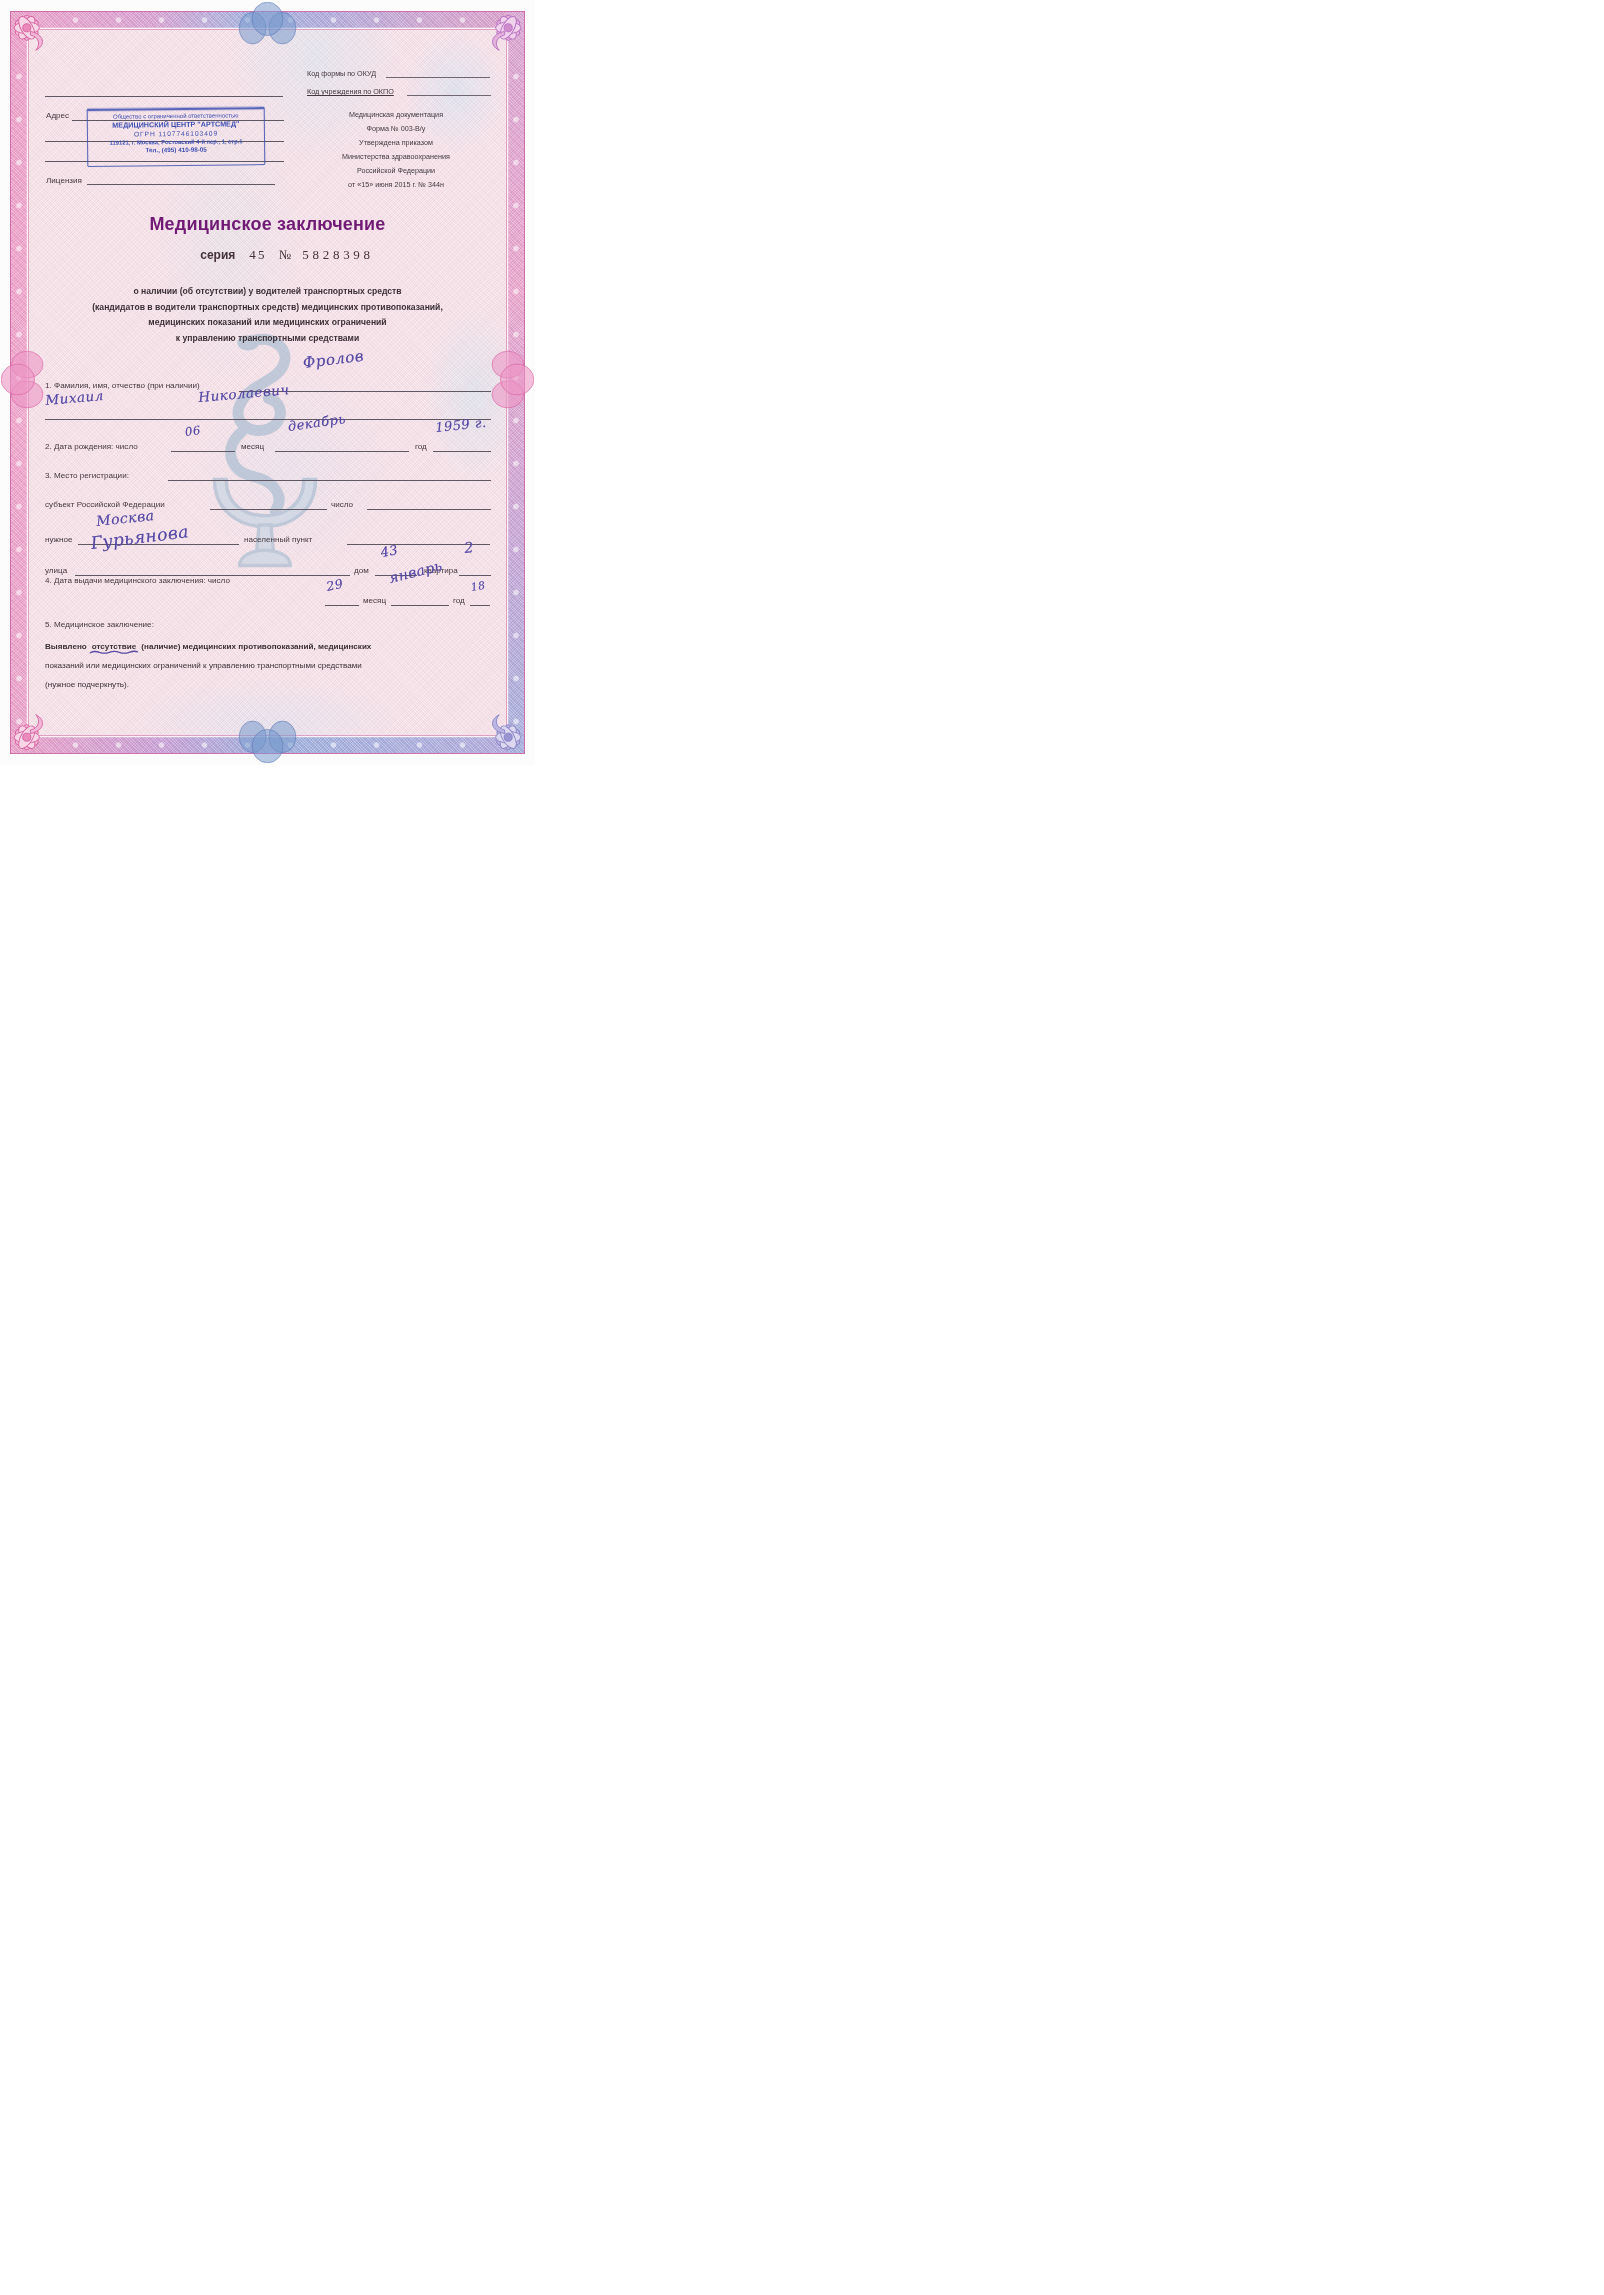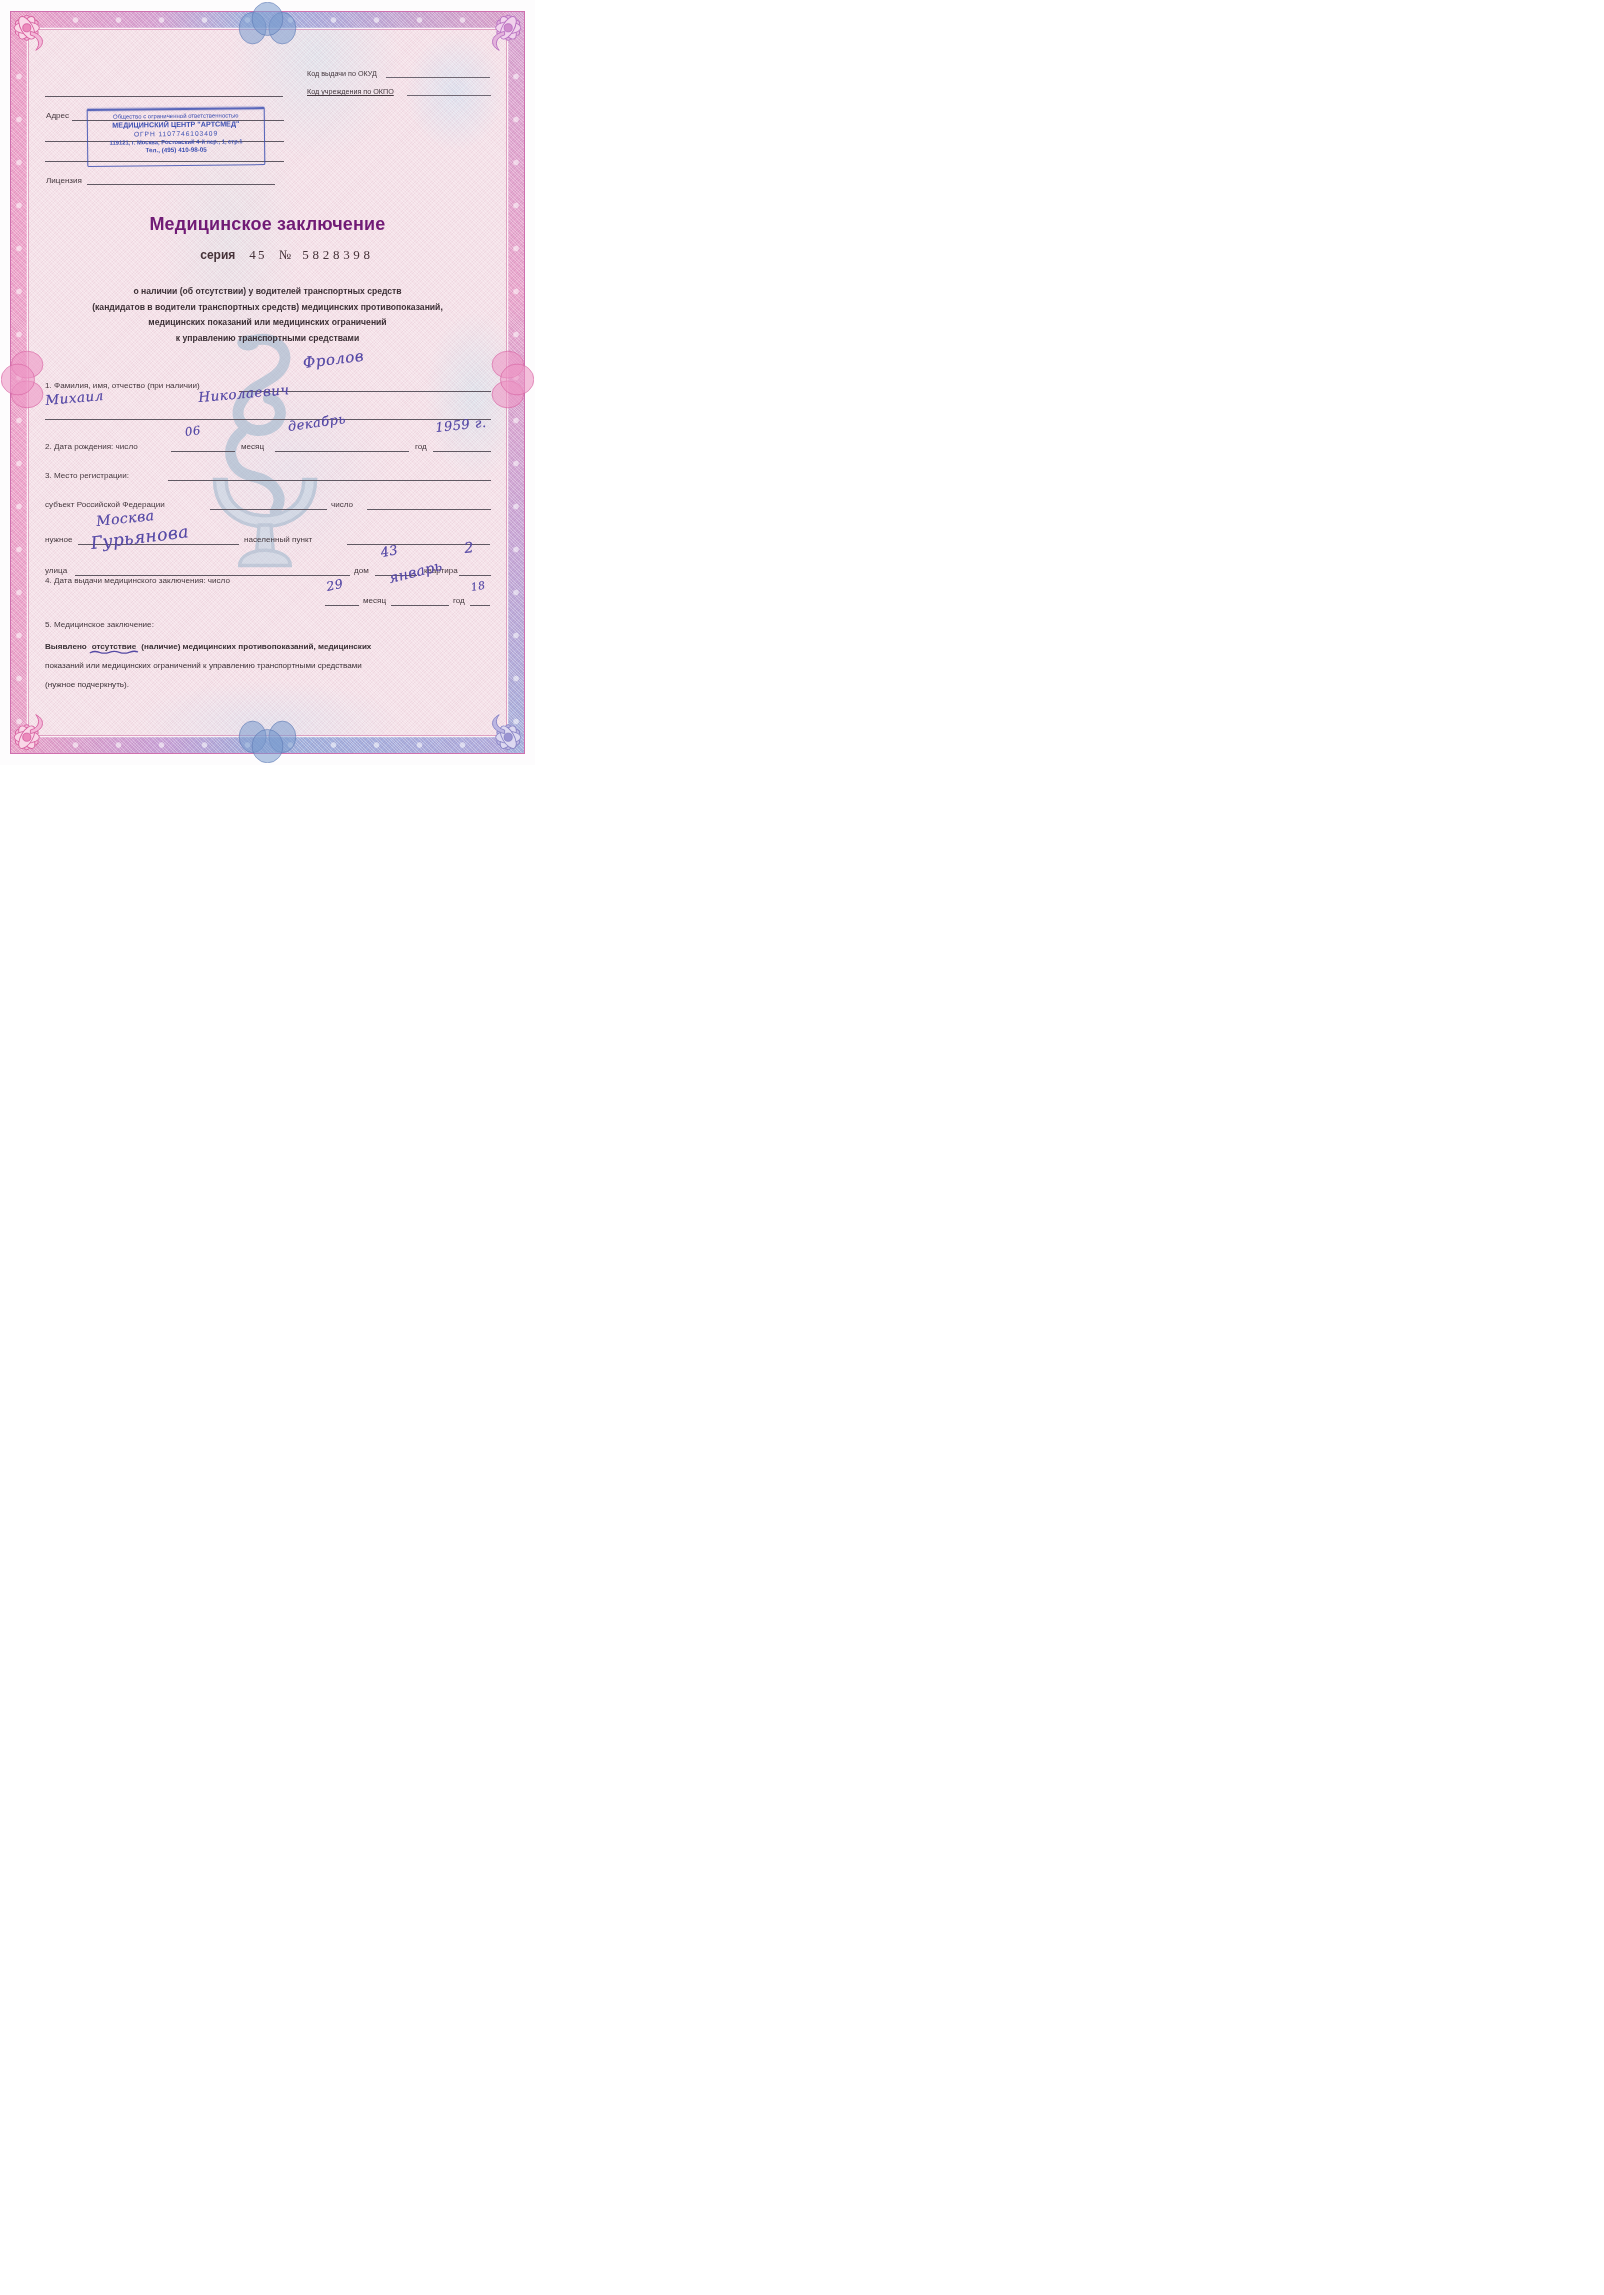--- a/index.html
+++ b/index.html
@@ -179,21 +179,21 @@
       <path d="M72 120 C50 138 58 166 84 172 C112 178 124 196 112 214"></path>
     </g>
     <ellipse cx="80" cy="14" rx="13" ry="9" fill="#8fb0c8"></ellipse>
     <g fill="#b9d2e2" stroke="#8fb0c8" stroke-width="4">
       <path d="M40 176 C40 214 70 232 100 232 C130 232 160 214 160 176 L146 176 C146 206 124 219 100 219 C76 219 54 206 54 176 Z"></path>
       <path d="M93 230 L107 230 L110 262 L90 262 Z"></path>
       <path d="M70 278 C70 266 86 260 100 260 C114 260 130 266 130 278 Z"></path>
     </g>
   </svg>
 
-  <span class="lbl sm" style="left:307px;top:69px;">Код выдачи по ОКУД</span>
+  <span class="lbl sm" style="left:307px;top:69px;">Код формы по ОКУД</span>
   <div class="rl thin" style="left:386px;top:77px;width:104px;"></div>
   <span class="lbl sm" style="left:307px;top:87px;text-decoration:underline;">Код учреждения по ОКПО</span>
   <div class="rl thin" style="left:407px;top:95px;width:84px;"></div>
 
   <div class="rl" style="left:45px;top:96px;width:238px;"></div>
   <span class="lbl" style="left:46px;top:111px;">Адрес</span>
   <div class="rl" style="left:72px;top:120px;width:212px;"></div>
   <div class="rl" style="left:45px;top:141px;width:239px;"></div>
   <div class="rl" style="left:45px;top:161px;width:239px;"></div>
 
@@ -201,20 +201,28 @@
     <div class="st1">Общество с ограниченной ответственностью</div>
     <div class="st2">МЕДИЦИНСКИЙ ЦЕНТР "АРТСМЕД"</div>
     <div class="st3">ОГРН 1107746103409</div>
     <div class="st4">119121, г. Москва, Ростовский 4-й пер., 1, стр.1</div>
     <div class="st5">Тел., (495) 410-98-05</div>
   </div>
 
   <span class="lbl" style="left:46px;top:176px;">Лицензия</span>
   <div class="rl" style="left:87px;top:184px;width:188px;"></div>
 
+  <div class="info">
+    <div>Медицинская документация</div>
+    <div>Форма № 003-В/у</div>
+    <div>Утверждена приказом</div>
+    <div>Министерства здравоохранения</div>
+    <div>Российской Федерации</div>
+    <div>от «15» июня 2015 г. № 344н</div>
+  </div>
 
   <div class="title">Медицинское заключение</div>
   <div class="seria">
     <span class="w1">серия</span>
     <span class="ser" style="margin-left:14px;letter-spacing:2.3px;">45</span>
     <span class="ser" style="margin-left:12px;">№</span>
     <span class="ser" style="margin-left:11px;letter-spacing:3.7px;">5828398</span>
   </div>
 
   <div class="subt">

